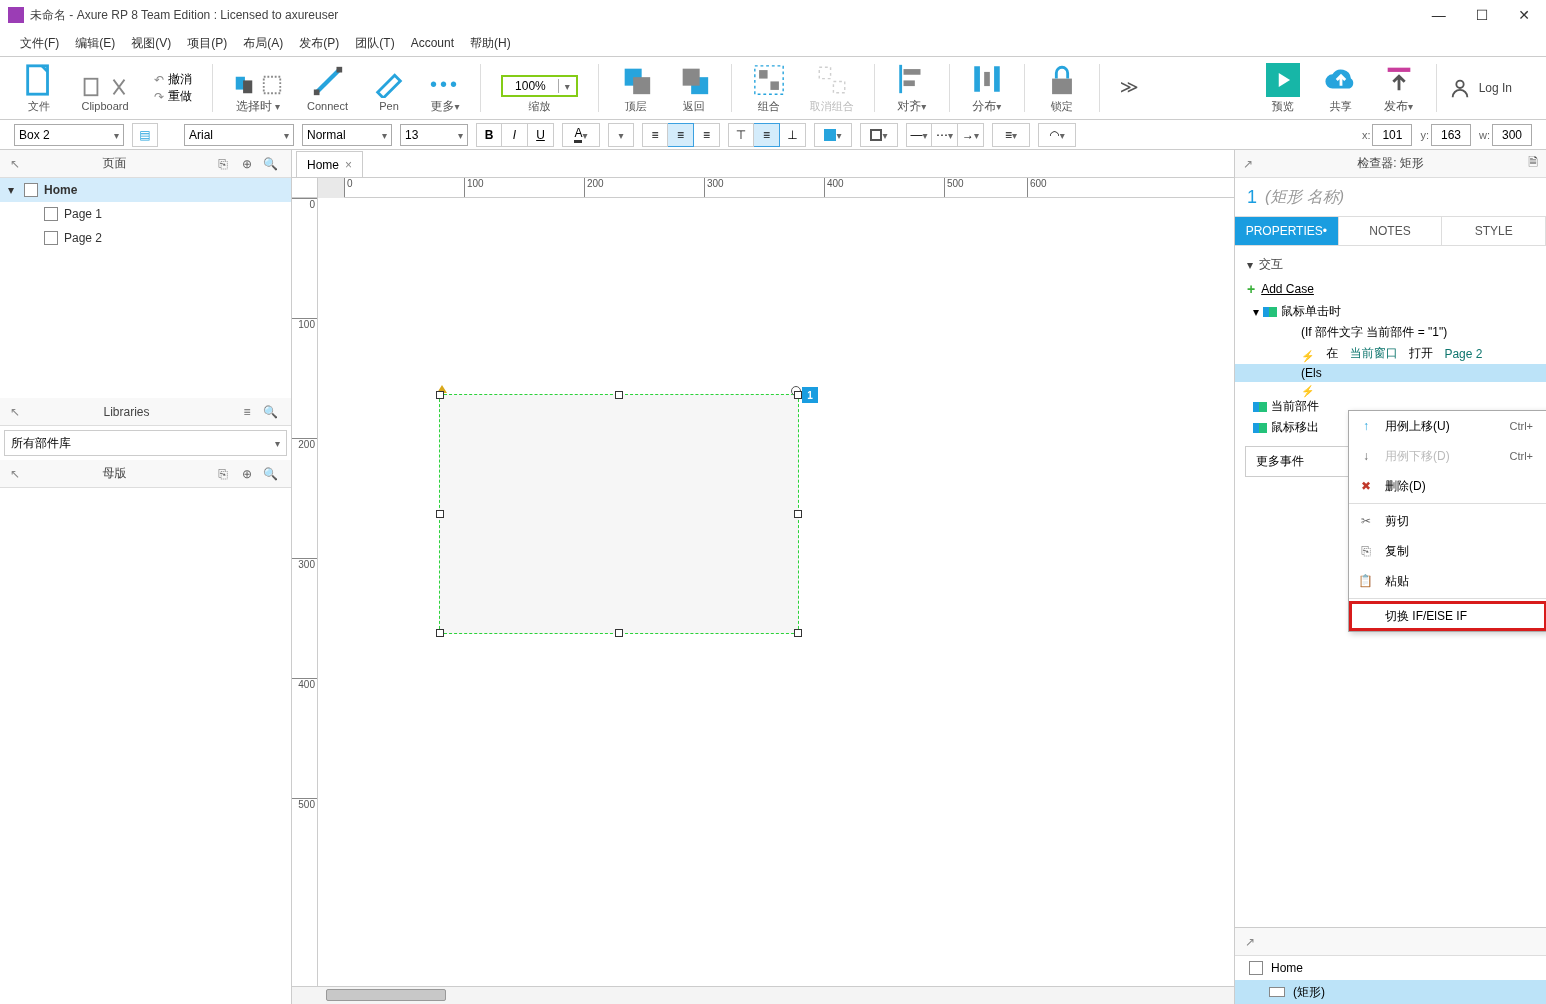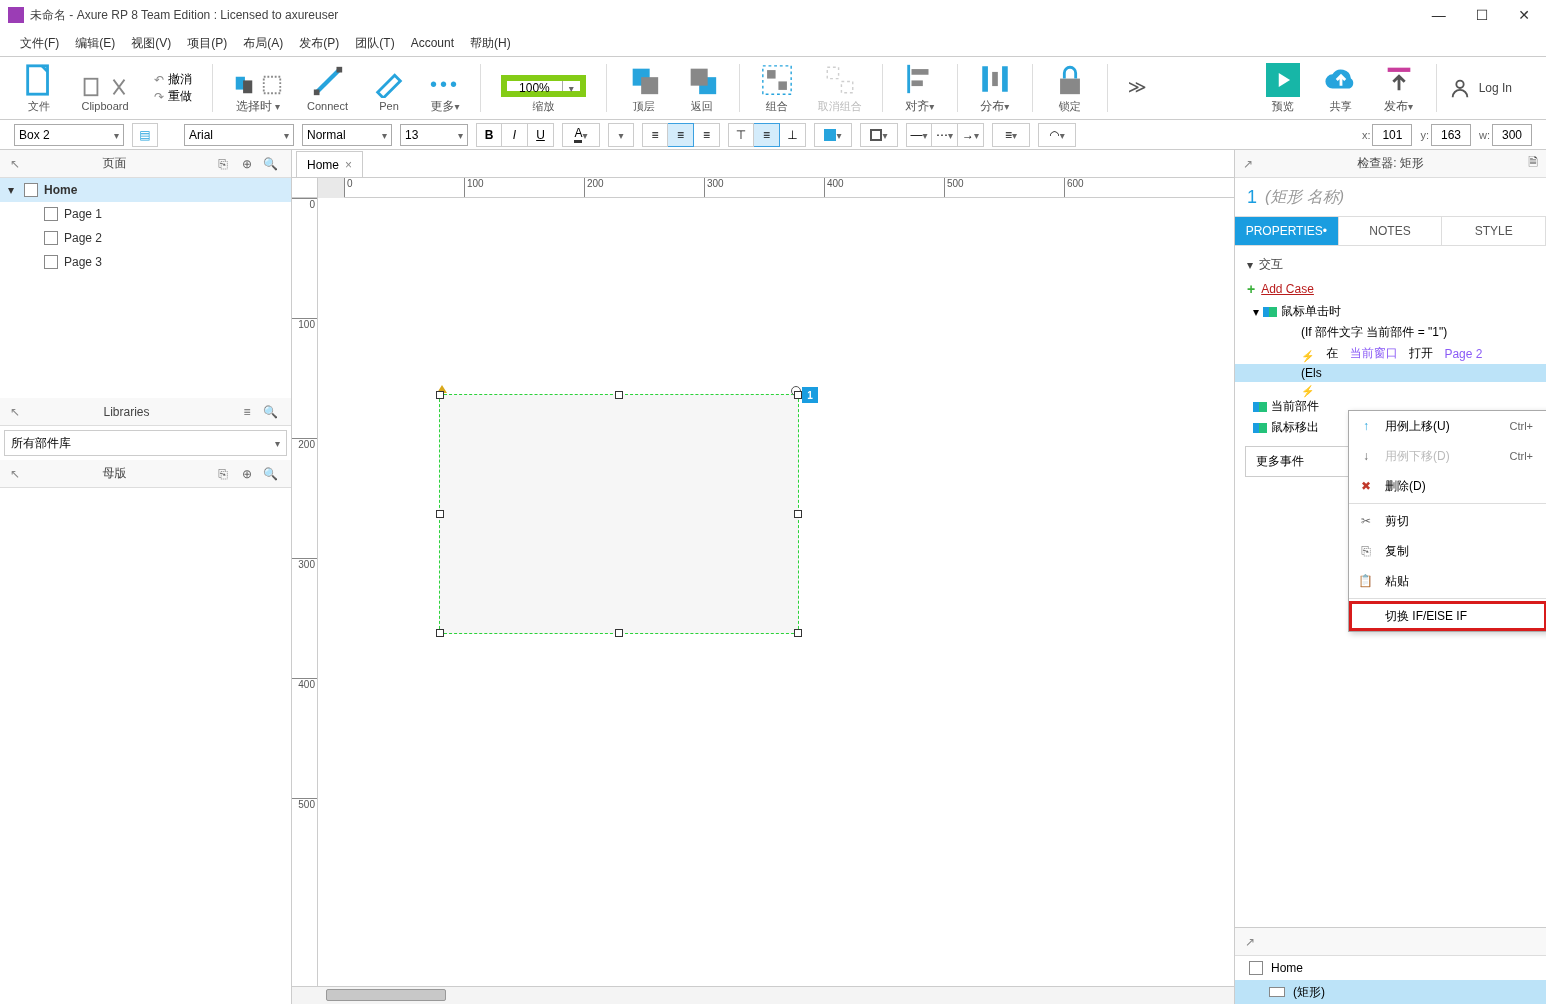--- a/index.html
+++ b/index.html
@@ -17,21 +17,21 @@
 .menubar span { padding: 2px 6px; cursor: pointer; }
 
 
 .toolbar { height: 64px; display: flex; align-items: center; padding: 4px 14px; gap: 8px; border-top: 1px solid #ccc; border-bottom: 1px solid #ccc; background: #fff; }
 .tool-group { display: flex; flex-direction: column; align-items: center; padding: 2px 8px; gap: 2px; }
 .tool-group .icons-row { display: flex; gap: 6px; align-items: flex-end; height: 34px; }
 .tool-group .label { font-size: 11px; color: #555; }
 .tool-sep { width: 1px; height: 48px; background: #ddd; margin: 0 4px; }
 .tool-icon { width: 22px; height: 22px; display: inline-block; }
 .tool-icon.big { width: 34px; height: 34px; }
-.zoom-box { display: flex; border: 6px solid #84cc16; height: 22px; }
+.zoom-box { display: flex; align-items: center; border: 2px solid #84cc16; height: 22px; }
 .zoom-box span { padding: 0 12px; }
 .zoom-box .dd { border-left: 1px solid #aaa; padding: 0 6px; }
 .login-area { margin-left: auto; display: flex; align-items: center; gap: 8px; color: #444; font-size: 15px; padding-right: 20px; }
 
 
 .formatbar { height: 30px; display: flex; align-items: center; padding: 2px 14px; gap: 8px; border-bottom: 1px solid #ccc; background: #fff; }
 .fb-select { border: 1px solid #aaa; height: 22px; display: flex; align-items: center; padding: 0 4px; background: #fff; }
 .fb-select .dd { margin-left: auto; padding-left: 6px; color: #555; }
 .fb-btn { width: 26px; height: 24px; border: 1px solid #ccc; display: flex; align-items: center; justify-content: center; background: #fff; cursor: pointer; }
 .fb-btn.active { background: #d4ecfb; border-color: #3aa0e0; }
@@ -99,29 +99,29 @@
 .shape-name-row .idx { color: #1a9de0; font-size: 18px; }
 .shape-name-row .placeholder { color: #999; font-style: italic; font-size: 16px; }
 .prop-tabs { display: flex; height: 30px; border-top: 1px solid #ddd; border-bottom: 1px solid #ddd; }
 .prop-tab { flex: 1; display: flex; align-items: center; justify-content: center; cursor: pointer; color: #555; border-right: 1px solid #ddd; }
 .prop-tab.active { background: #1a9de0; color: #fff; }
 .prop-tab.active sup { color: #fff; }
 .interactions { padding: 6px 0; }
 .ix-section-hdr { display: flex; align-items: center; gap: 6px; padding: 4px 12px; color: #444; cursor: pointer; }
 .ix-add-case { display: flex; align-items: center; gap: 6px; padding: 4px 12px; }
 .ix-add-case .plus { color: #3bb13b; font-weight: bold; font-size: 14px; }
-.ix-add-case a { color: #b91c1c; text-decoration: underline; cursor: pointer; }
+.ix-add-case a { color: #000000; text-decoration: underline; cursor: pointer; }
 .ix-node { display: flex; align-items: center; gap: 4px; padding: 2px 0 2px 18px; white-space: nowrap; }
 .ix-node.lvl2 { padding-left: 40px; }
 .ix-node.lvl3 { padding-left: 66px; }
 .ix-node.selected { background: #bce3f8; }
 .ix-icon { width: 14px; height: 10px; display: inline-block; }
 .ix-icon.event { background: linear-gradient(to right,#1a9de0 40%, #24c27a 40%); }
 .ix-icon.bolt::before { content: '⚡'; color: #888; font-size: 11px; }
-.link-green { color: #8b5cf6; text-align: center; }
+.link-green { color: #0f766e; text-align: center; }
 .more-events { margin: 8px 10px; border: 1px solid #ccc; padding: 6px 10px; display: flex; justify-content: space-between; cursor: pointer; }
 
 .outline-pane { border-top: 1px solid #ccc; }
 .outline-row { height: 24px; display: flex; align-items: center; padding-left: 14px; gap: 8px; }
 .outline-row.selected { background: #bce3f8; }
 .outline-row .shape-swatch { width: 16px; height: 10px; border: 1px solid #888; background: #fff; }
 
 
 .ctx-menu { position: absolute; background: #fff; border: 1px solid #aaa; box-shadow: 2px 2px 6px rgba(0,0,0,0.2); z-index: 100; }
 .ctx-item { height: 30px; display: flex; align-items: center; padding: 0 14px 0 8px; gap: 10px; cursor: pointer; white-space: nowrap; }
@@ -450,24 +450,20 @@
         <span class="name">Home</span>
       </div>
       <div class="tree-row child">
         <span class="page-icon"></span>
         <span class="name">Page 1</span>
       </div>
       <div class="tree-row child">
         <span class="page-icon"></span>
         <span class="name">Page 2</span>
       </div>
-      <div class="tree-row child">
-        <span class="page-icon"></span>
-        <span class="name">Page 3</span>
-      </div>
     </div>
 
     <div class="pane-header">
       <span style="margin-right:auto;color:#888">↖</span>
       <span style="flex:1;text-align:center">Libraries</span>
       <span class="pbtn">≡</span>
       <span class="pbtn">🔍</span>
     </div>
     <div class="lib-dropdown">
       <span>所有部件库</span>
@@ -493,21 +489,21 @@
     </div>
     <div style="display:flex">
       <div style="width:26px;height:20px;background:#fff;border-right:1px solid #ccc;border-bottom:1px solid #ccc"></div>
       <div class="ruler-h" style="flex:1">
         <div class="tick" style="left:0px">0</div>
         <div class="tick" style="left:120px">100</div>
         <div class="tick" style="left:240px">200</div>
         <div class="tick" style="left:360px">300</div>
         <div class="tick" style="left:480px">400</div>
         <div class="tick" style="left:600px">500</div>
-        <div class="tick" style="left:720px">600</div>
+        <div class="tick" style="left:683px">600</div>
       </div>
     </div>
     <div class="canvas-body">
       <div class="ruler-v">
         <div class="tick" style="top:0px">0</div>
         <div class="tick" style="top:120px">100</div>
         <div class="tick" style="top:240px">200</div>
         <div class="tick" style="top:360px">300</div>
         <div class="tick" style="top:480px">400</div>
         <div class="tick" style="top:600px">500</div>

